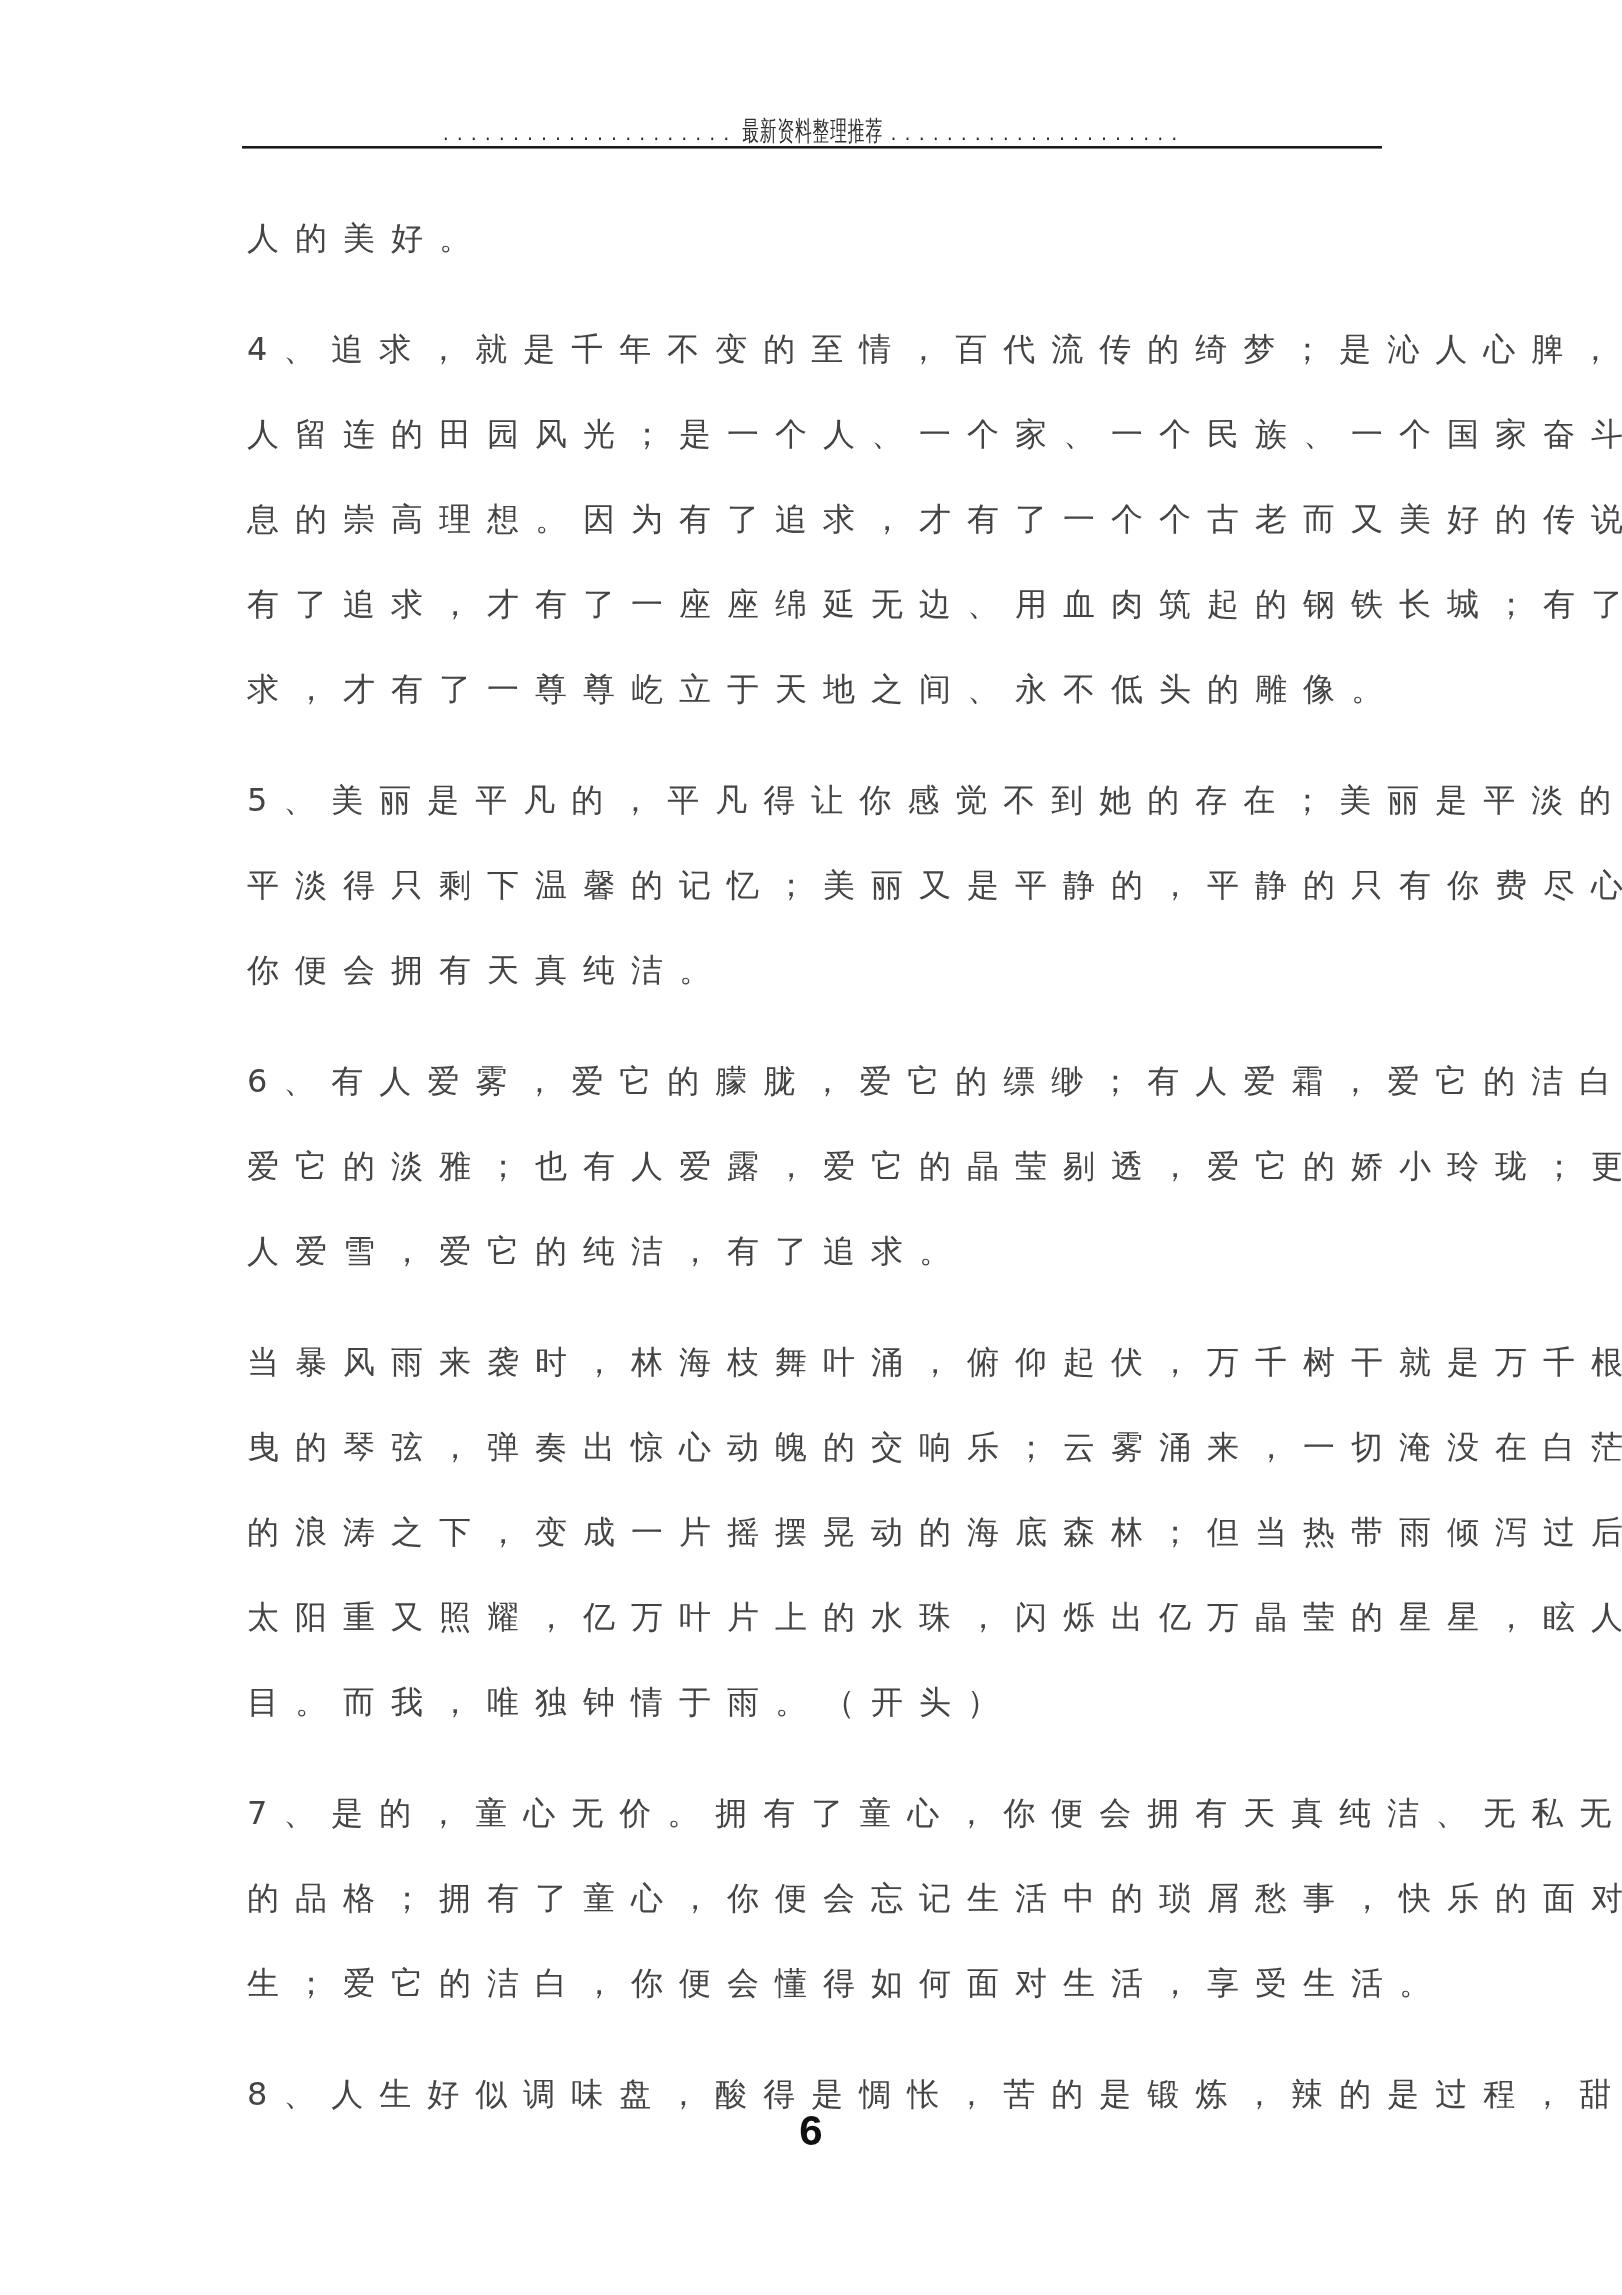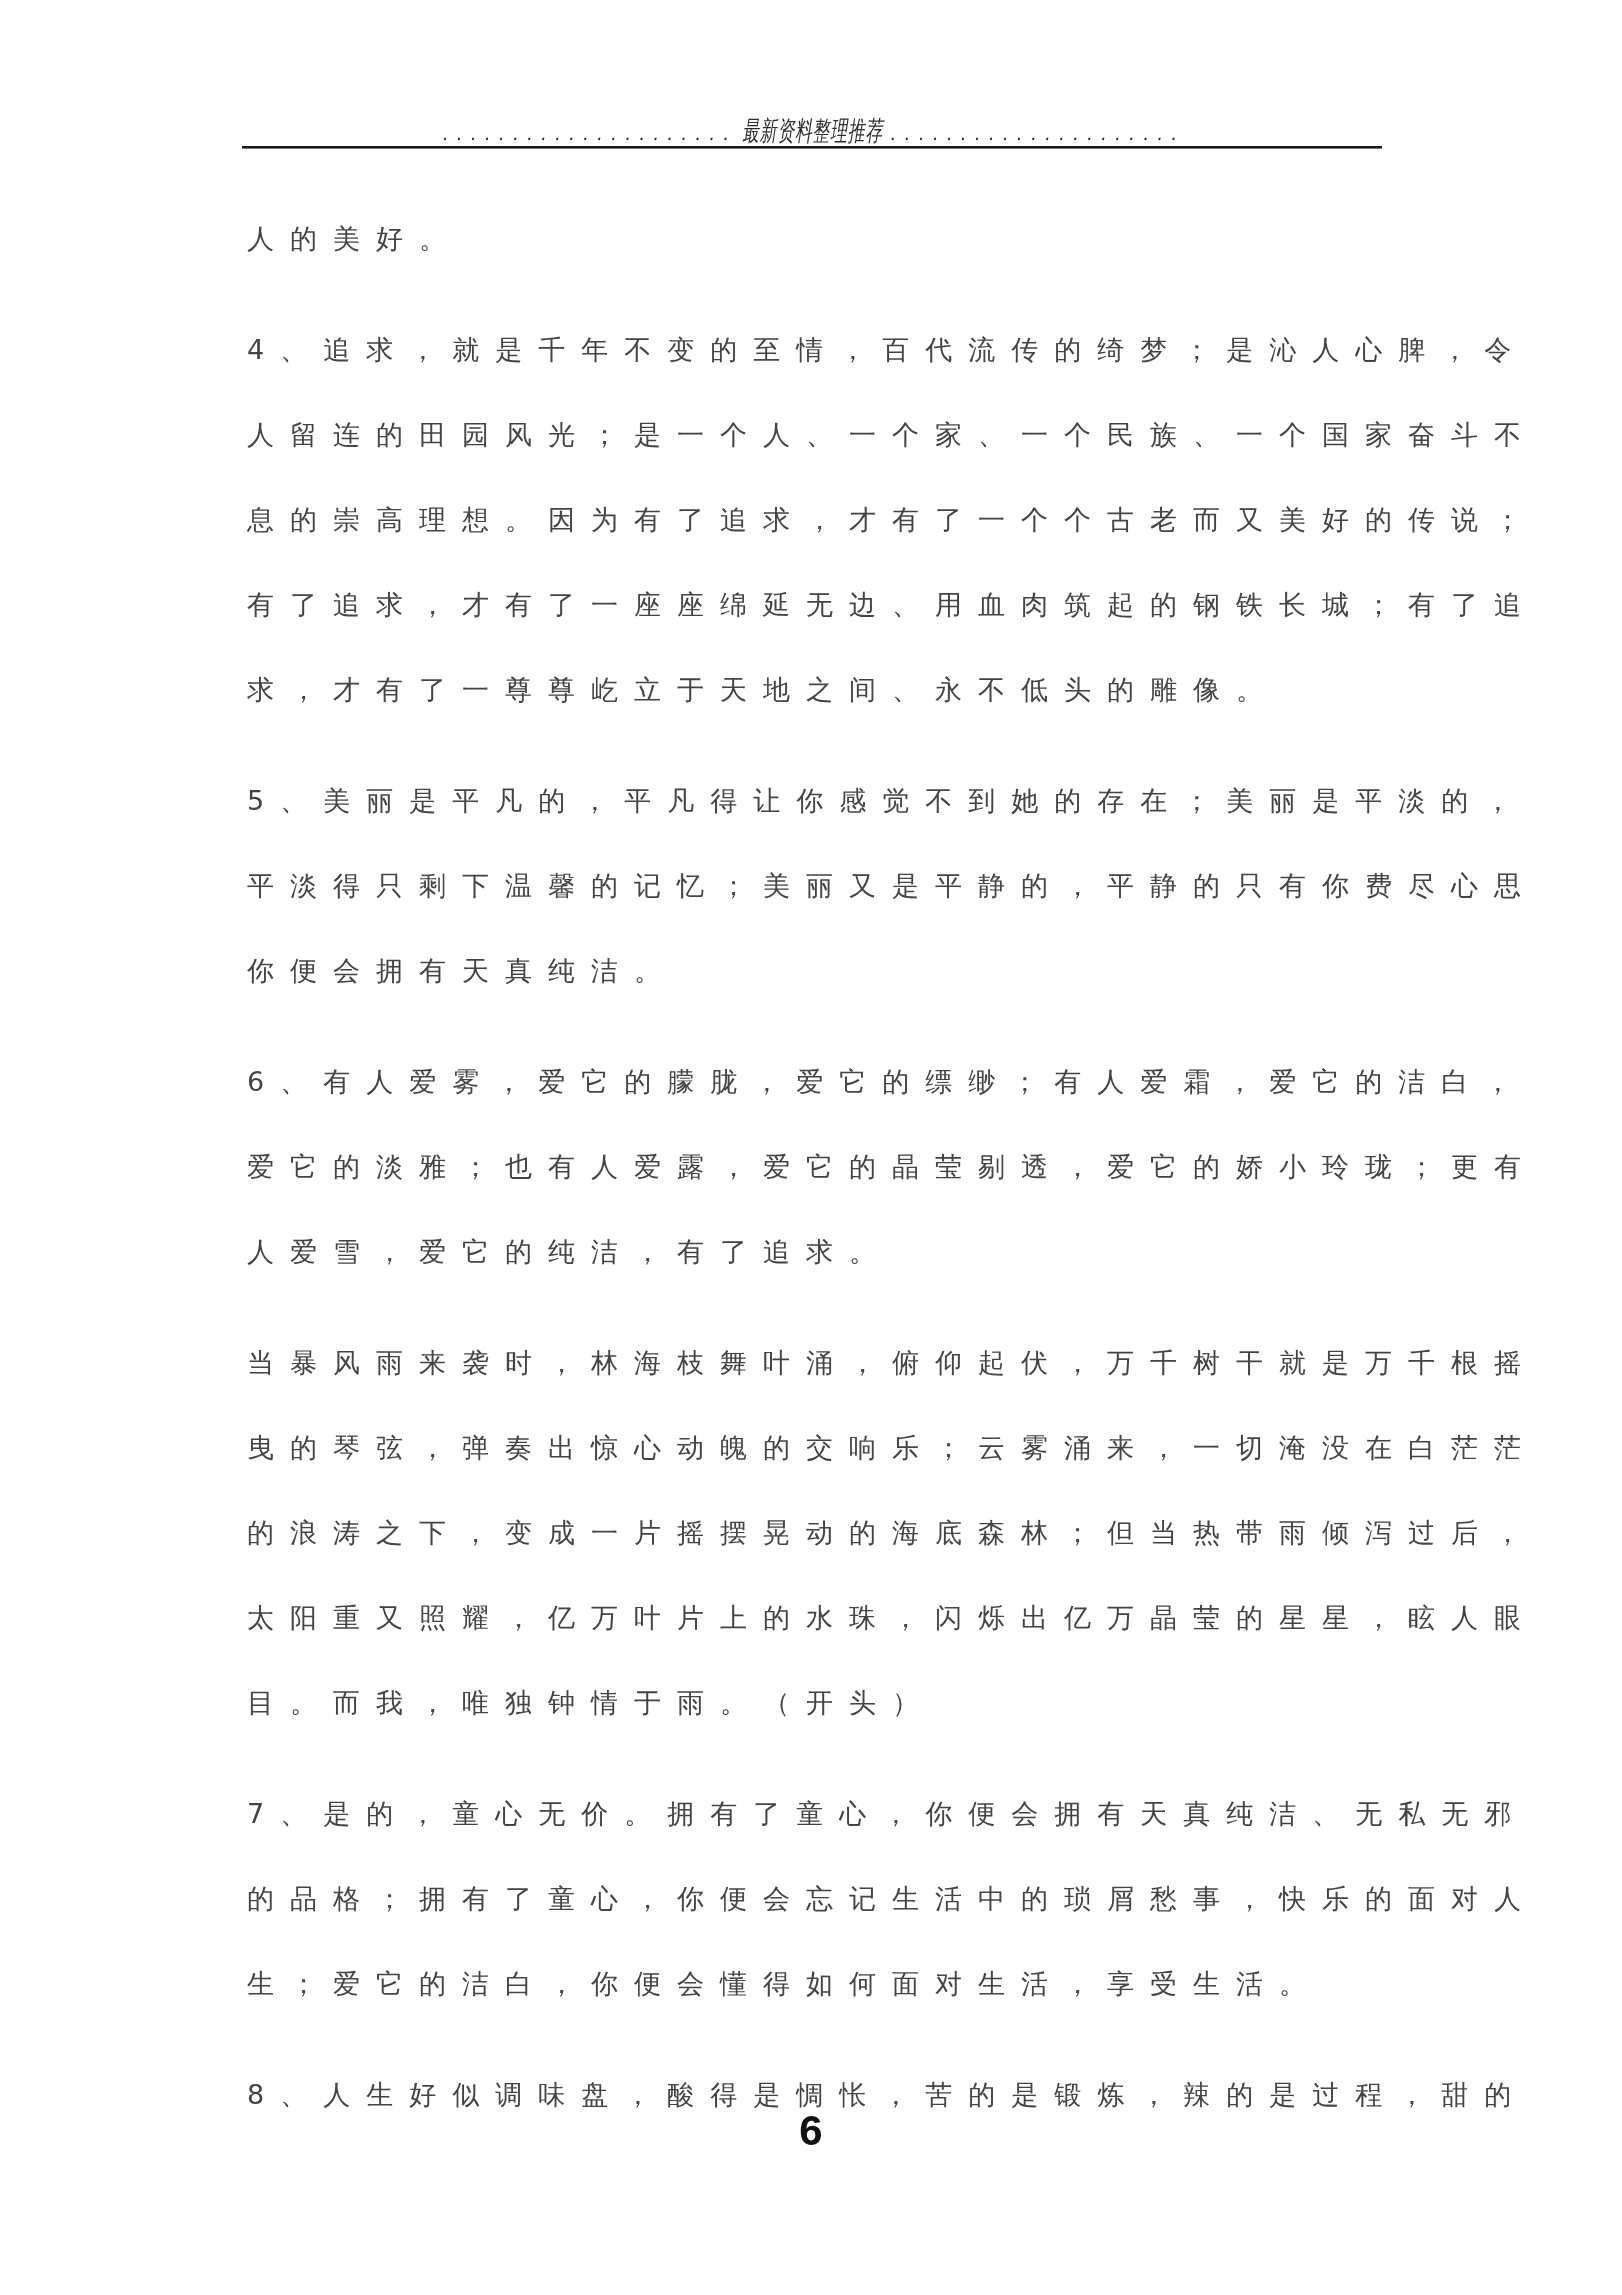--- a/index.html
+++ b/index.html
@@ -26,21 +26,20 @@
   .header-line {
     position: absolute;
     left: 1px;
     right: 0;
     top: 8.2px;
     text-align: center;
     white-space: nowrap;
     font-size: 23px;
     line-height: 27px;
     color: #3a3a3a;
-    font-style: italic;
   }
   .header-dots {
     display: inline-block;
     font-family: "DejaVu Sans Mono", "Liberation Mono", monospace;
     font-size: 15px;
     letter-spacing: 5px;
     vertical-align: baseline;
     color: #222;
   }
   .header-title {
@@ -68,21 +67,21 @@
     top: 196px;
     width: 1159px;
   }
   .para {
     margin: 0 0 26px 0;
   }
   .line {
     display: block;
     white-space: nowrap;
     font-family: "DejaVu Sans", "Liberation Sans", sans-serif;
-    font-size: 27px;
+    font-size: 32px;
     line-height: 85px;
     height: 85px;
     letter-spacing: 16px;
     color: #444444;
   }
   .page-number {
     position: absolute;
     left: 777px;
     top: 2107px;
     width: 68px;

